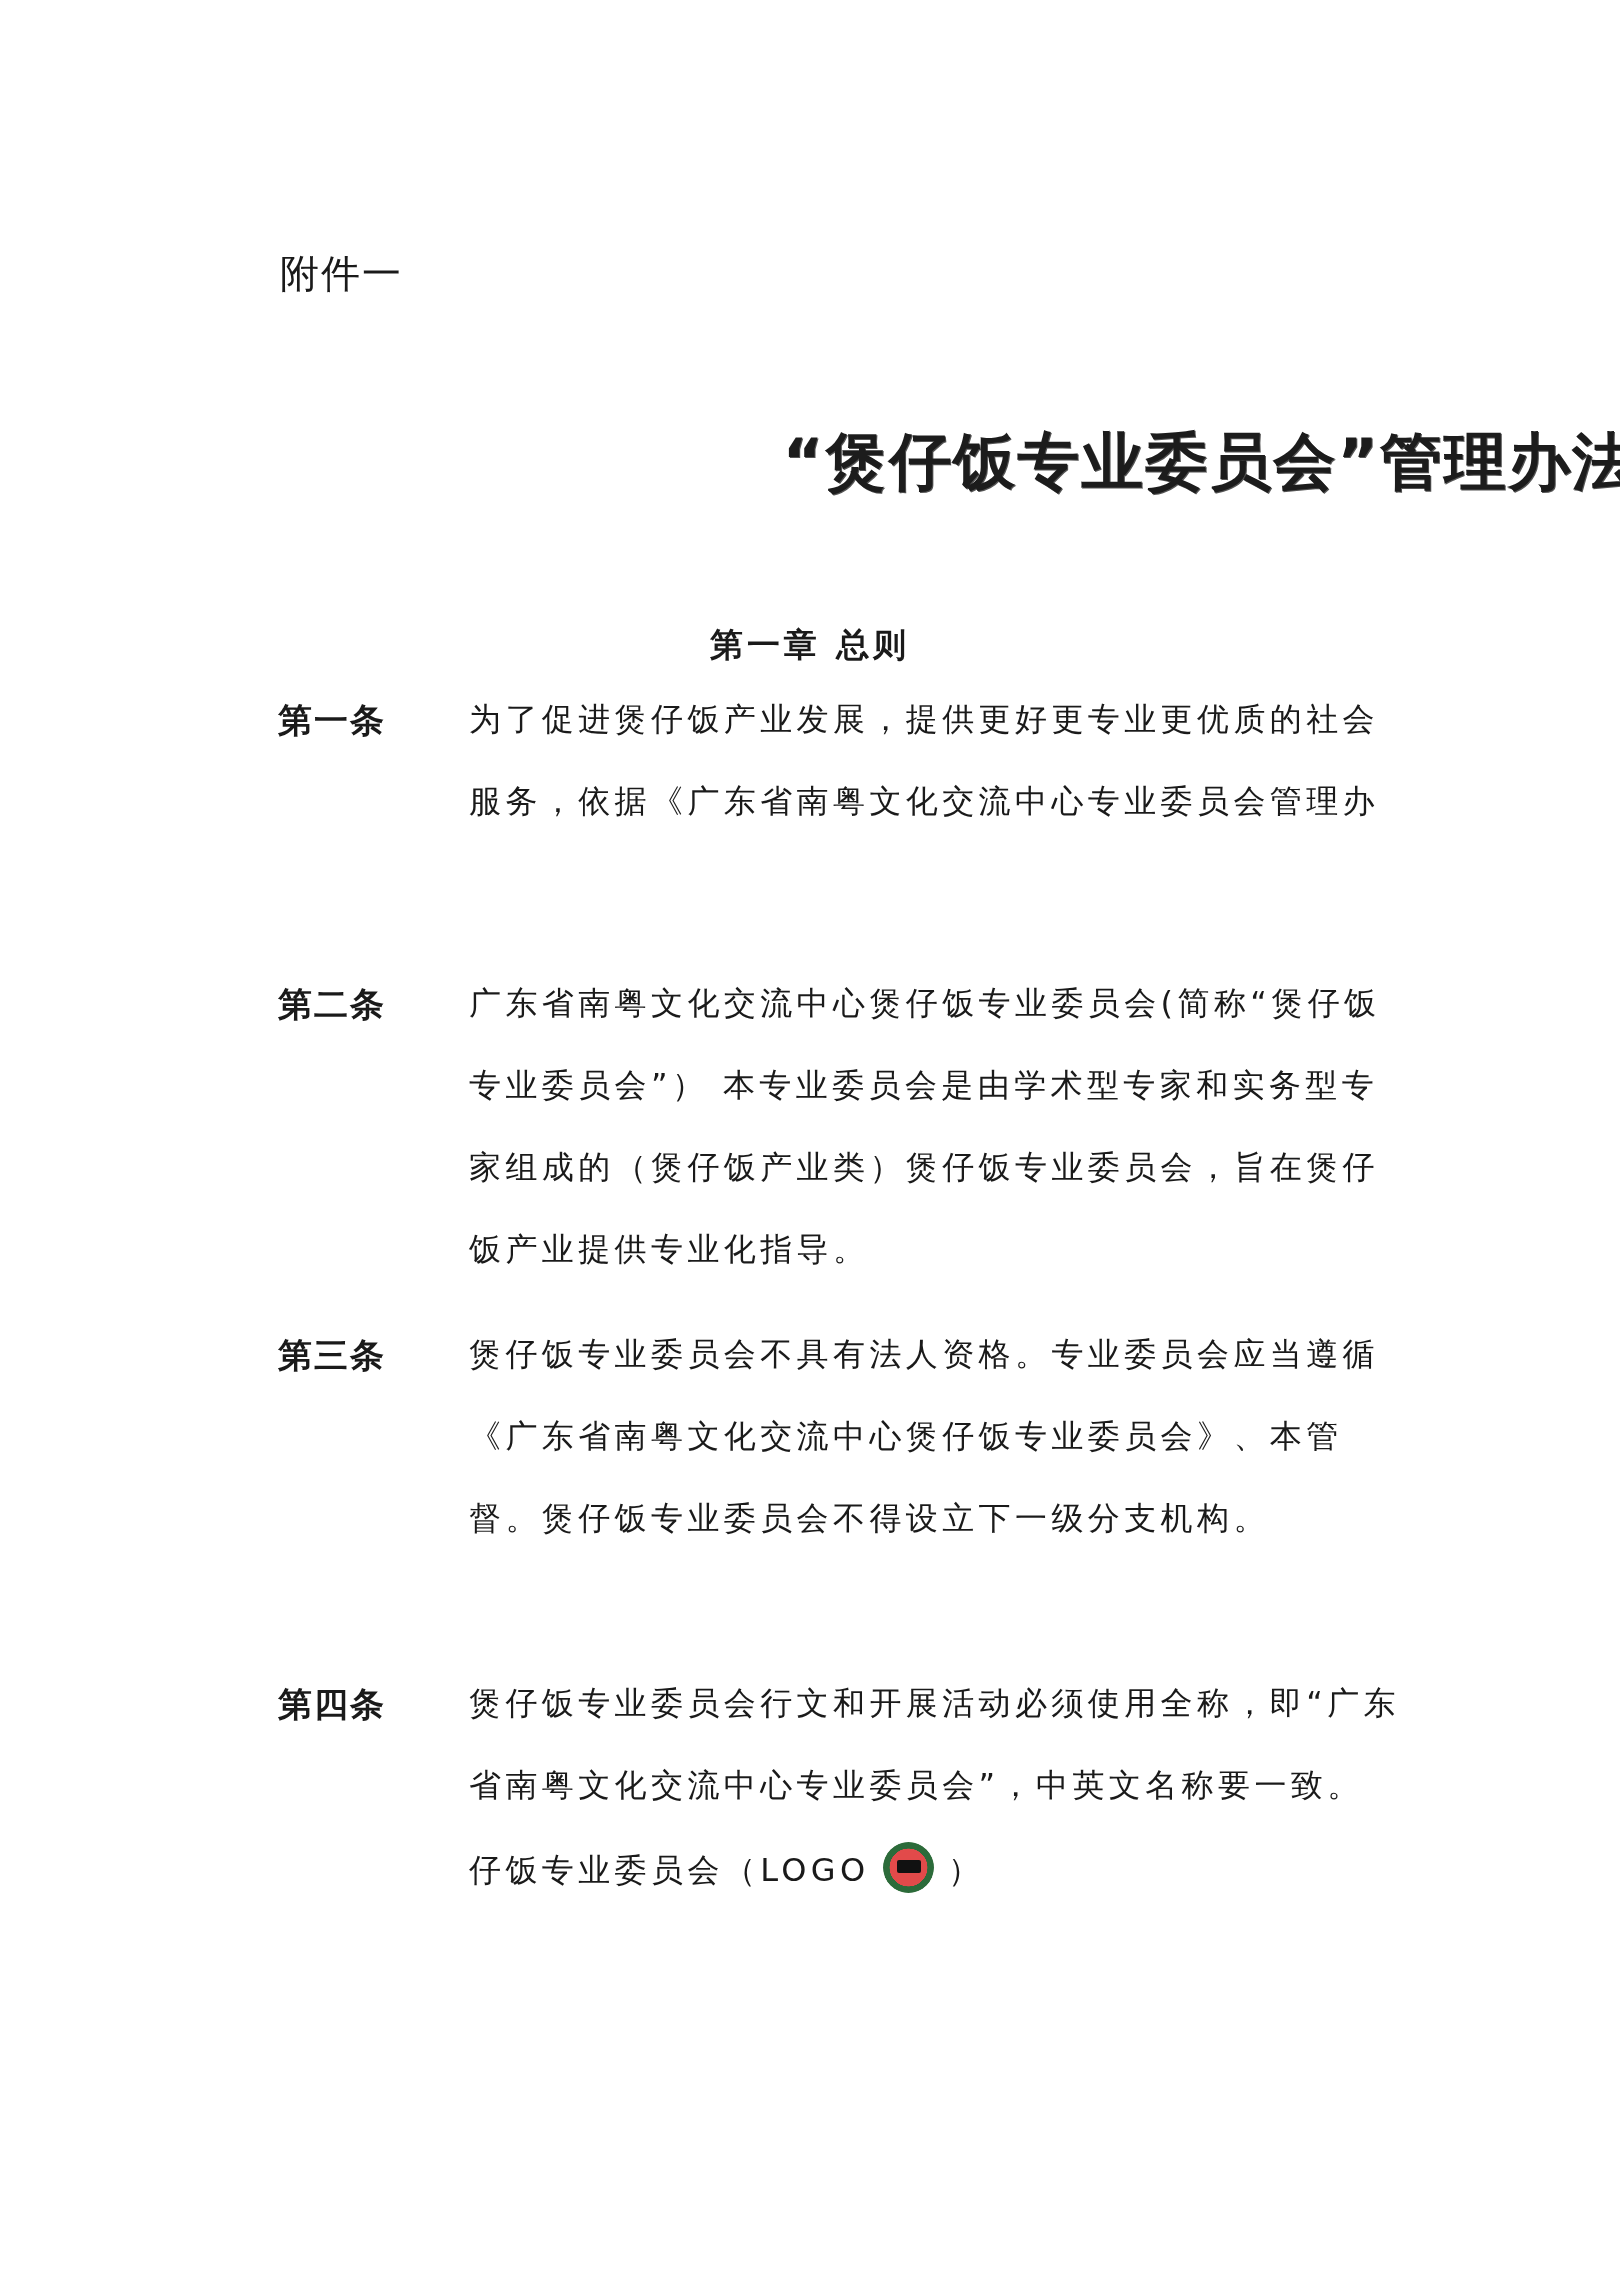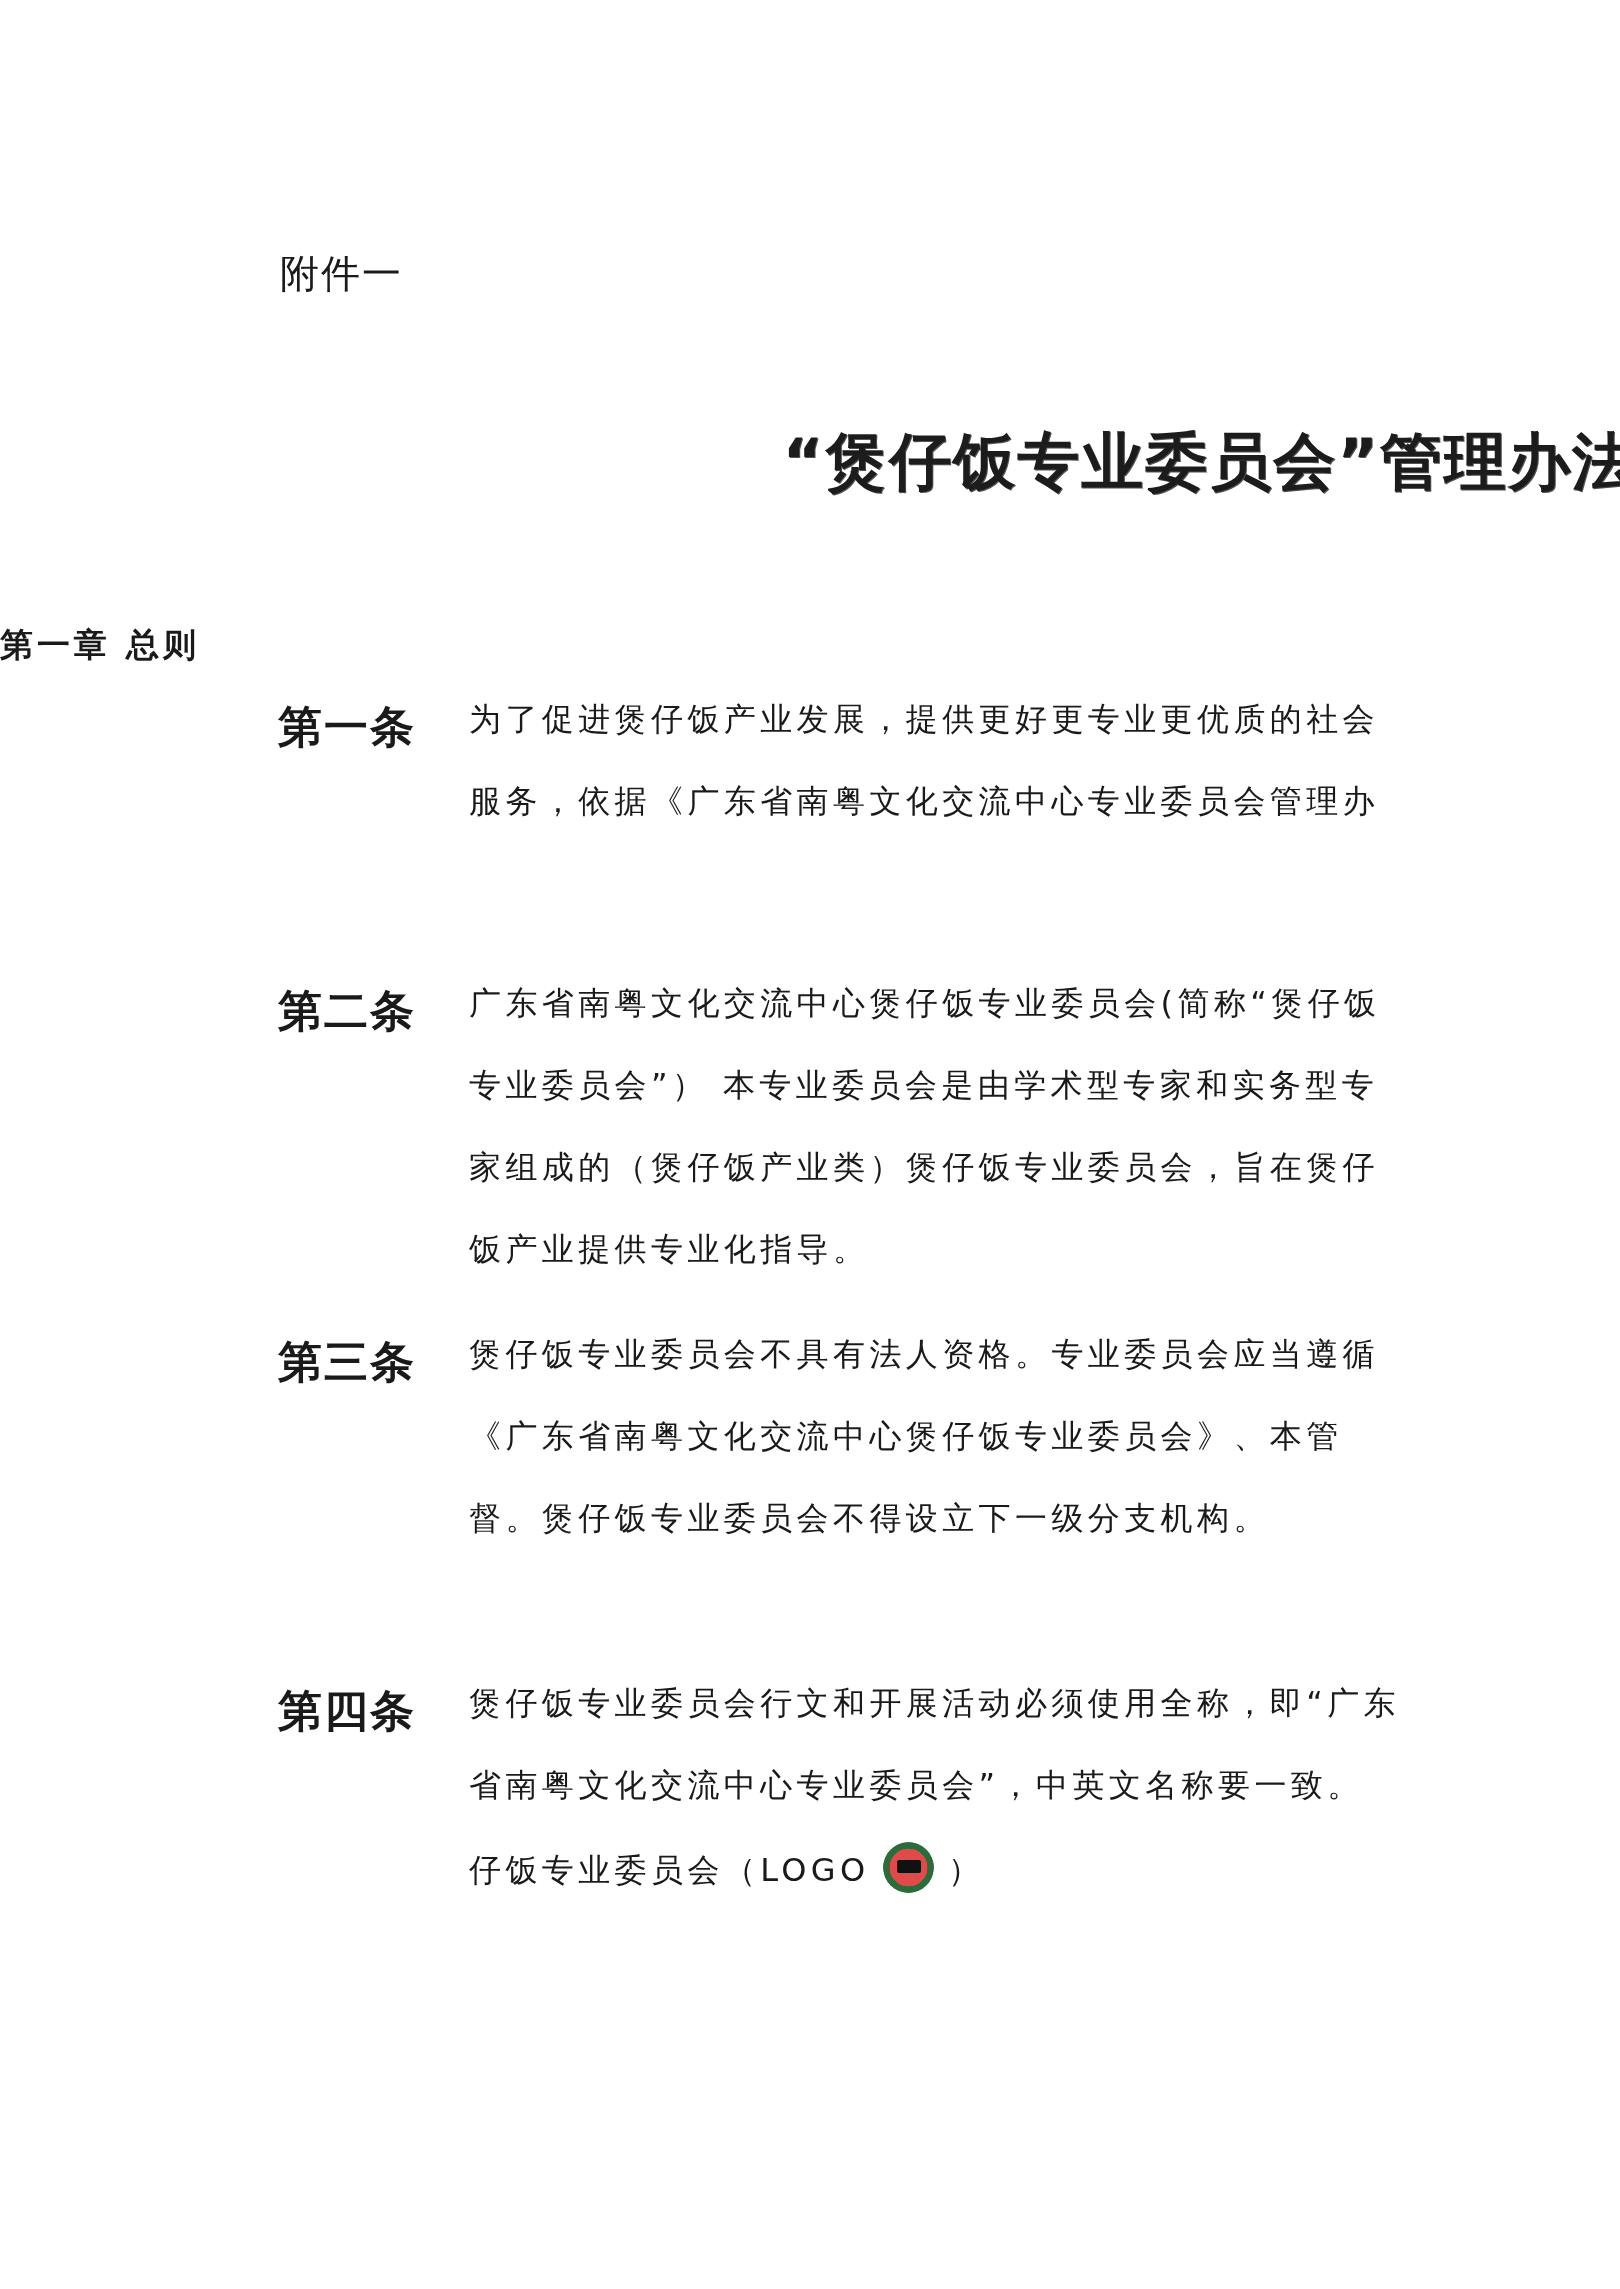--- a/index.html
+++ b/index.html
@@ -2,24 +2,24 @@
 <html><head>
 <meta charset="utf-8">
 <style>
   html, body { margin: 0; padding: 0; background: #ffffff; }
   body { width: 1620px; height: 2290px; position: relative; overflow: hidden;
          font-family: "DejaVu Sans", "Liberation Sans", sans-serif; color: #1a1a1a; }
   .attach { position: absolute; left: 272px; top: 247px; font-size: 39px; letter-spacing: 2px; margin-left: 8px; }
   .title { position: absolute; left: 16px; width: 1620px; top: 420px; text-align: right;
            font-size: 62px; font-weight: bold; letter-spacing: 2px; color: #1c1c1c;
            text-shadow: 1px 1px 0 #555; }
-  .chapter { position: absolute; left: 0; width: 1620px; top: 623px; 
+  .chapter { position: absolute; left: 0; width: 1620px; top: 623px; text-align: center;
              font-size: 33px; font-weight: bold; letter-spacing: 3.9px; }
   .article { position: absolute; left: 278px; width: 1084px; }
-  .art-label { position: absolute; left: 0; top: 0; font-size: 44px; font-weight: bold; letter-spacing: 2px; }
+  .art-label { position: absolute; left: 0; top: 0; font-size: 34px; font-weight: bold; letter-spacing: 2px; }
   .art-lines { position: absolute; left: 147px; top: 0; width: 937px; }
   .line { height: 82px; font-size: 32px; letter-spacing: 4.4px; white-space: nowrap; line-height: 43px; margin-left: 44px; }
   .logo { display: inline-block; vertical-align: middle; width: 51px; height: 51px; border-radius: 50%;
           position: relative; margin: 0 13.7px; top: -3.9px; }
   .logo-nanyue { border: 2.9px solid #1e2f6e; box-sizing: border-box; background: #fff; }
   .logo-nanyue::before { content: ""; position: absolute; left: 8.8px; top: 7.8px; width: 25.5px; height: 29px;
           border: 2.9px solid #1e2f6e; border-bottom: none; }
   .logo-nanyue::after { content: ""; position: absolute; left: 11.8px; top: 23.5px; width: 21.6px; height: 2.9px;
           background: #1e2f6e; box-shadow: 0 7.8px 0 #1e2f6e; }
   .logo-claypot { background: radial-gradient(circle, #e24a4a 0 52%, #2c6b3a 53% 70%, #9fb89a 71% 100%); }

